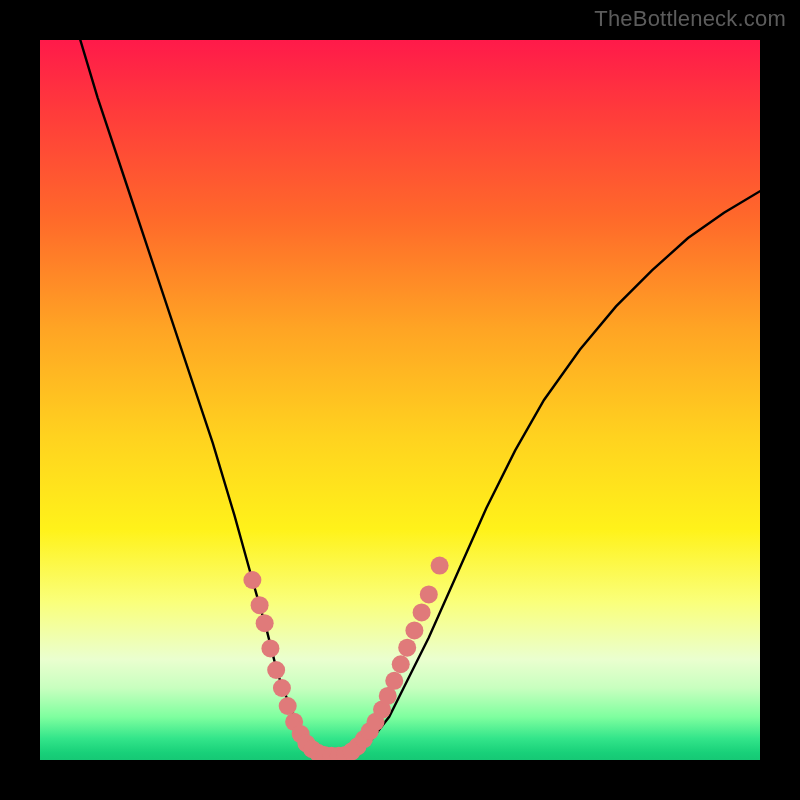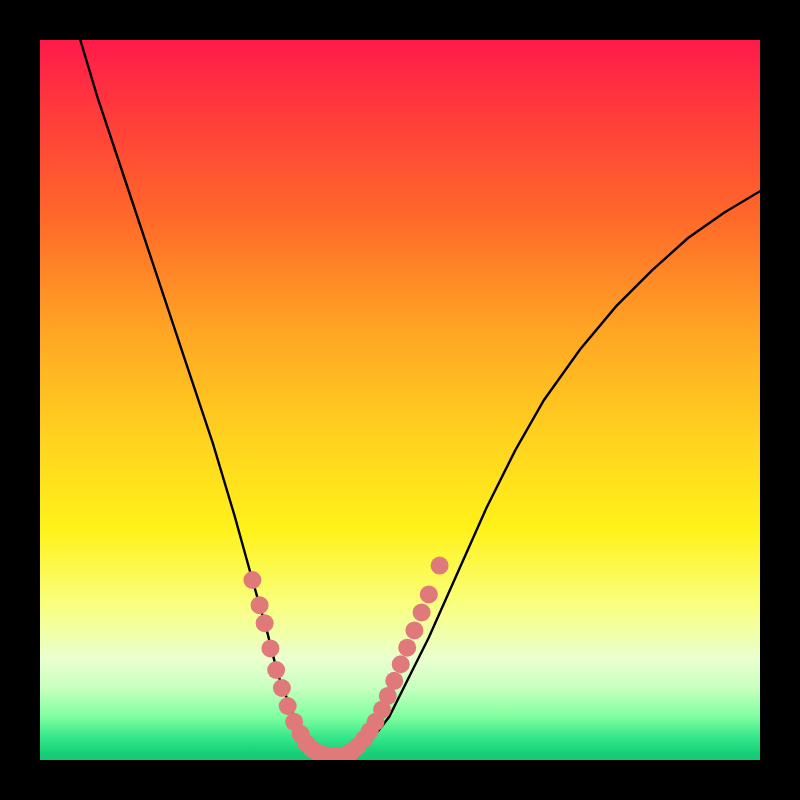--- a/index.html
+++ b/index.html
@@ -53,20 +53,21 @@
     position: absolute;
     left: 0;
     top: 0;
   }
 </style>
 </head>
 <body>
 
 <div class="frame">
 
+  <div class="watermark">TheBottleneck.com</div>
 
   <div class="plot">
     <svg id="chart-svg" width="720" height="720" viewBox="0 0 720 720">
       <path id="curve-path" fill="none" stroke="#000" stroke-width="2.4" stroke-linecap="round" d="M36.00 -14.40 L57.60 57.60 L86.40 144.00 L115.20 230.40 L144.00 316.80 L172.80 403.20 L194.40 475.20 L212.40 540.00 L226.80 590.40 L237.60 633.60 L248.40 662.40 L259.20 687.60 L270.00 704.16 L280.80 712.80 L291.60 715.68 L302.40 715.68 L316.80 711.36 L331.20 699.84 L349.20 676.80 L367.20 640.80 L388.80 597.60 L417.60 532.80 L446.40 468.00 L475.20 410.40 L504.00 360.00 L540.00 309.60 L576.00 266.40 L612.00 230.40 L648.00 198.00 L684.00 172.80 L720.00 151.20"></path>
       <g id="dots-group">
           <circle cx="212.40" cy="540.00" r="9" fill="#e07a7a"></circle>
           <circle cx="219.60" cy="565.20" r="9" fill="#e07a7a"></circle>
           <circle cx="224.64" cy="583.20" r="9" fill="#e07a7a"></circle>
           <circle cx="230.40" cy="608.40" r="9" fill="#e07a7a"></circle>
           <circle cx="236.16" cy="630.00" r="9" fill="#e07a7a"></circle>

